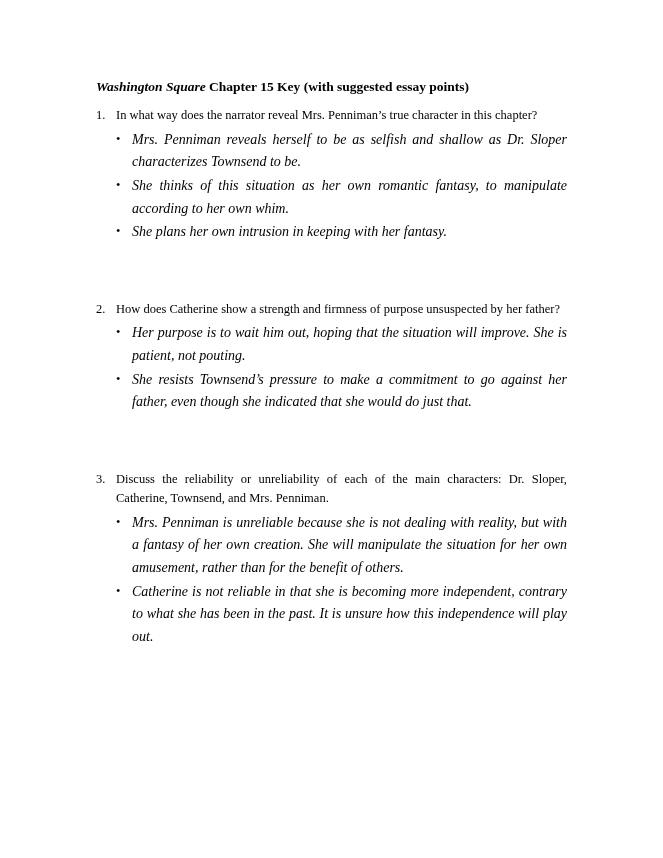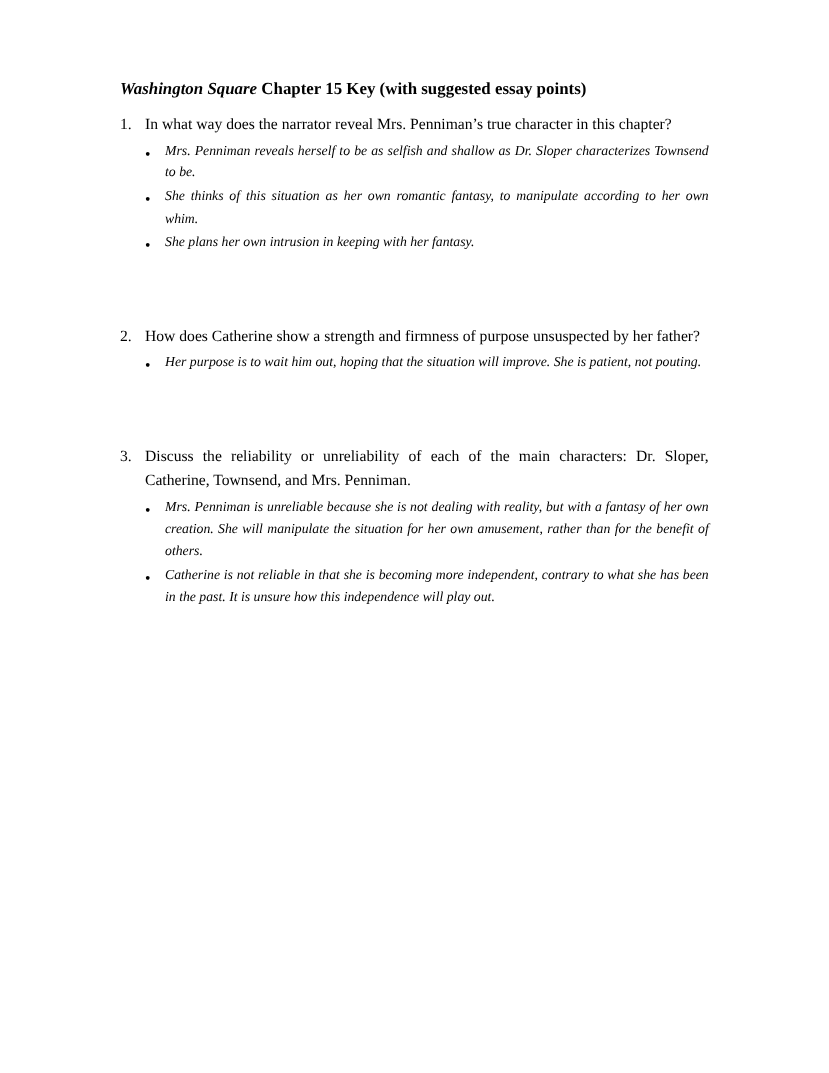--- a/index.html
+++ b/index.html
@@ -12,21 +12,21 @@
     background: #ffffff;
     font-family: "Liberation Serif", serif;
     color: #000000;
     overflow: hidden;
   }
   .page {
     position: relative;
     width: 663px;
     height: 858px;
     box-sizing: border-box;
-    padding: 62px 96px 0 96px;
+    padding: 78px 96px 0 96px;
     border-radius: 28px;
   }
   .doc-title {
     font-size: 13.5px;
     font-weight: bold;
     line-height: 1.35;
     margin: 0 0 10px 0;
     text-align: left;
   }
   .doc-title .title-italic {
@@ -52,21 +52,21 @@
   }
   ul.bullets {
     list-style: none;
     margin: 3px 0 0 0;
     padding: 0;
   }
   ul.bullets li {
     position: relative;
     padding-left: 36px;
     font-style: italic;
-    font-size: 11px;
+    font-size: 14px;
     line-height: 1.62;
     text-align: justify;
     margin-bottom: 1px;
   }
   ul.bullets li::before {
     content: "\2022";
     position: absolute;
     left: 20px;
     top: 0;
     font-style: normal;
@@ -97,20 +97,21 @@
 
   <div class="gap-lg"></div>
 
   <div class="q-block">
     <div class="q-line">
       <span class="q-num">2.</span>
       <span class="q-text">How does Catherine show a strength and firmness of purpose unsuspected by her father?</span>
     </div>
     <ul class="bullets">
       <li>Her purpose is to wait him out, hoping that the situation will improve.  She is patient, not pouting.</li>
+      <li>She resists Townsend’s pressure to make a commitment to go against her father, even though she indicated that she would do just that.</li>
     </ul>
   </div>
 
   <div class="gap-lg"></div>
 
   <div class="q-block">
     <div class="q-line">
       <span class="q-num">3.</span>
       <span class="q-text">Discuss the reliability or unreliability of each of the main characters: Dr. Sloper, Catherine, Townsend, and Mrs. Penniman.</span>
     </div>

